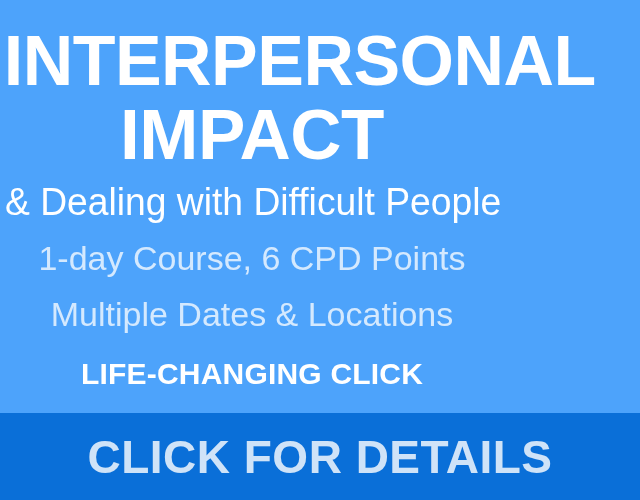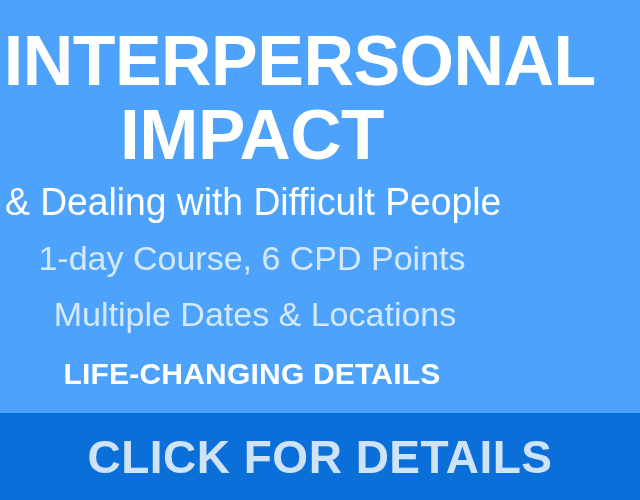--- a/index.html
+++ b/index.html
@@ -23,21 +23,20 @@
     box-sizing: border-box;
   }
   .content {
     position: absolute;
     left: 0;
     top: 0;
     width: 504px;
     height: 413px;
     display: flex;
     flex-direction: column;
-    align-items: center;
     justify-content: flex-start;
     box-sizing: border-box;
   }
   .headline {
     color: #ffffff;
     font-weight: 600;
     font-size: 71px;
     line-height: 0.96;
     letter-spacing: -0.5px;
     text-align: center;
@@ -65,21 +64,21 @@
   .detail {
     color: rgba(255,255,255,0.76);
     font-weight: 400;
     font-size: 34px;
     line-height: 1.0;
     text-align: center;
     width: 100%;
     white-space: nowrap;
   }
   .detail-1 { margin-top: 20px; }
-  .detail-2 { margin-top: 22px; padding-left: 6px; }
+  .detail-2 { margin-top: 22px; }
   .impact {
     color: #ffffff;
     font-weight: 700;
     font-size: 30px;
     line-height: 1.0;
     text-align: center;
     width: 100%;
     white-space: nowrap;
     letter-spacing: 0.2px;
     margin-top: 28px;
@@ -115,21 +114,21 @@
     <div class="headline headline-1">INTERPERSONAL</div>
 
     <div class="headline headline-2">IMPACT</div>
 
     <div class="subhead">&amp; Dealing with Difficult People</div>
 
     <div class="detail detail-1">1-day Course, 6 CPD Points</div>
 
     <div class="detail detail-2">Multiple Dates &amp; Locations</div>
 
-    <div class="impact">LIFE-CHANGING DETAILS</div>
+    <div class="impact">LIFE-CHANGING CLICK</div>
 
   </div>
 
   <div class="cta-bar">
     <span class="cta-label">CLICK FOR DETAILS</span>
   </div>
 
 </div>
 
 </body></html>

